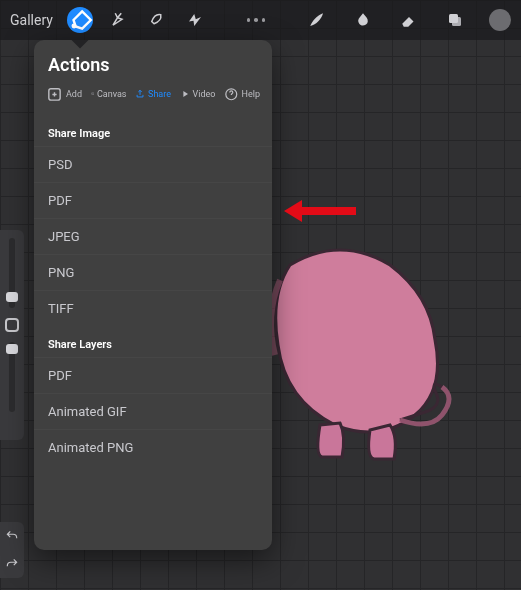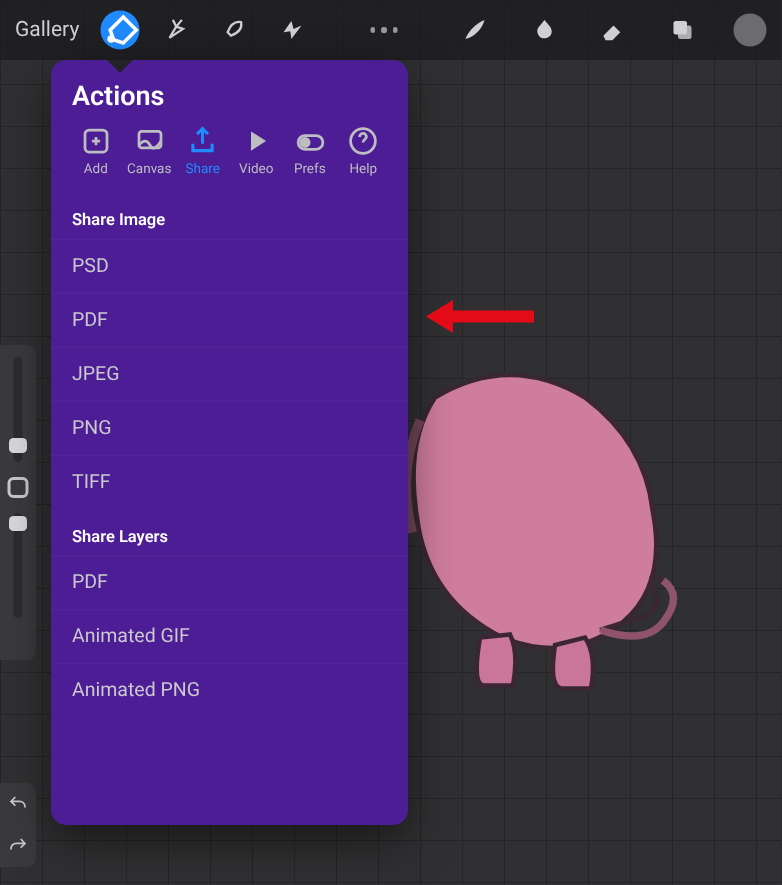--- a/index.html
+++ b/index.html
@@ -30,31 +30,31 @@
   }
   .tb-spacer { flex: 1; }
   .tb-right { display: flex; align-items: center; gap: 22px; }
   .dots { display: flex; gap: 4px; }
   .dots span { width: 3.5px; height: 3.5px; border-radius: 50%; background: #9a9a9e; }
   .circle { width: 22px; height: 22px; border-radius: 50%; background: #6c6c70; }
 
   .panel {
     position: absolute; z-index: 4; top: 40px; left: 34px;
     width: 238px; height: 510px;
-    background: #4c1d95; border-radius: 10px;
+    background: #404040; border-radius: 10px;
     box-shadow: 0 10px 30px rgba(0,0,0,0.5);
     color: #d8d8dc; overflow: hidden;
   }
   .panel::before {
     content: ""; position: absolute; top: -6px; left: 40px;
     width: 12px; height: 12px; background: #232325; transform: rotate(45deg);
   }
   .panel-title { font-size: 18px; font-weight: 600; color: #fff; padding: 14px 14px 8px; }
   .tab-row { display: flex; align-items: flex-start; justify-content: space-between; padding: 0 12px 10px; }
-  .tab { display: flex; flex-direction: column; align-items: center; gap: 3px; width: 36px; }
+  .tab { display: flex; flex-direction: row; align-items: center; gap: 3px; width: 36px; }
   .tab .ico { width: 22px; height: 22px; color: #bdbdc2; display: flex; align-items: center; justify-content: center; }
   .tab .lbl { font-size: 9px; color: #bdbdc2; }
   .tab.selected .ico { color: #1f8bff; }
   .tab.selected .lbl { color: #1f8bff; text-align: right; }
 
   .highlight-ring {
     position: absolute; border: 3px solid #e30b17; border-radius: 10px;
     pointer-events: none;
   }
 
@@ -219,29 +219,20 @@
       <div class="ico">
           <svg viewBox="0 0 24 24" fill="currentColor">
             <path d="M8 5v14l11-7z"></path>
           </svg>
         </div>
       <div class="lbl">Video</div>
     </div>
     <div class="tab">
       <div class="ico">
           <svg viewBox="0 0 24 24" fill="none" stroke="currentColor" stroke-width="2">
-            <rect x="3" y="8" width="18" height="10" rx="5"></rect>
-            <circle cx="8" cy="13" r="3" fill="currentColor"></circle>
-          </svg>
-        </div>
-      <div class="lbl">Prefs</div>
-    </div>
-    <div class="tab">
-      <div class="ico">
-          <svg viewBox="0 0 24 24" fill="none" stroke="currentColor" stroke-width="2">
             <circle cx="12" cy="12" r="9"></circle>
             <path d="M9.5 9a2.5 2.5 0 115 0c0 1.5-2.5 2-2.5 4M12 17h.01"></path>
           </svg>
         </div>
       <div class="lbl">Help</div>
     </div>
   </div>
 
   <div class="sect">Share Image</div>
   <div class="item">PSD</div>

